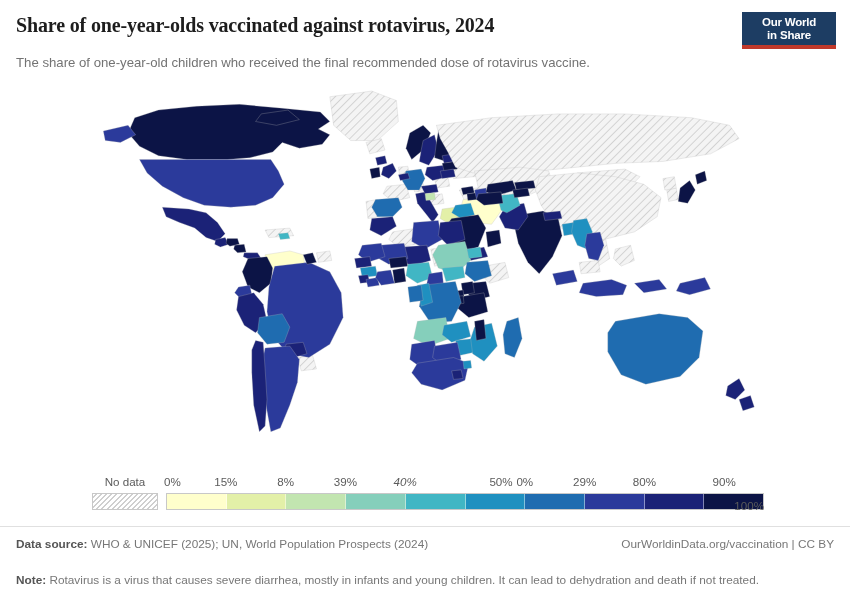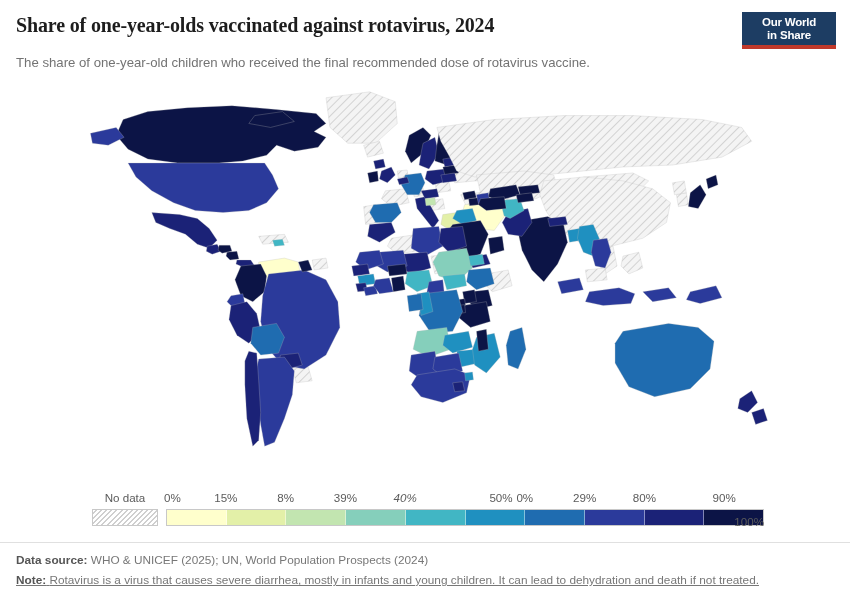--- a/index.html
+++ b/index.html
@@ -118,21 +118,21 @@
   
   .footer{
     flex:0 0 auto;
     border-top:1px solid #e0e0e0;
     padding:9px 16px 10px 16px;
     font-size:11.8px;color:#777777;line-height:1.5;
   }
   .footer b{color:#555555;font-weight:700;}
   .foot-row1{display:flex;justify-content:space-between;align-items:baseline;gap:4px;}
   .foot-right{white-space:nowrap;color:#777777;}
-  .foot-note{margin-top:3px;text-decoration:underline;}
+  .foot-note{margin-top:19px;}
 </style>
 </head>
 <body>
 
 <div class="chart">
 
   <div class="header">
     <h1 class="title">Share of one-year-olds vaccinated against rotavirus, 2024</h1>
     <p class="subtitle">The share of one-year-old children who received the final recommended dose of rotavirus vaccine.</p>
     <div class="owid-logo">
@@ -511,20 +511,21 @@
       </div>
     </div>
   </div>
 
   <div class="footer">
     <div class="foot-row1">
       <div>
         <b>Data source:</b>
         <span>WHO &amp; UNICEF (2025); UN, World Population Prospects (2024)</span>
       </div>
+      <div class="foot-right">OurWorldinData.org/vaccination | CC BY</div>
     </div>
     <div class="foot-note">
       <b>Note:</b>
       <span>Rotavirus is a virus that causes severe diarrhea, mostly in infants and young children. It can lead to dehydration and death if not treated.</span>
     </div>
   </div>
 
 </div>
 
 </body></html>

